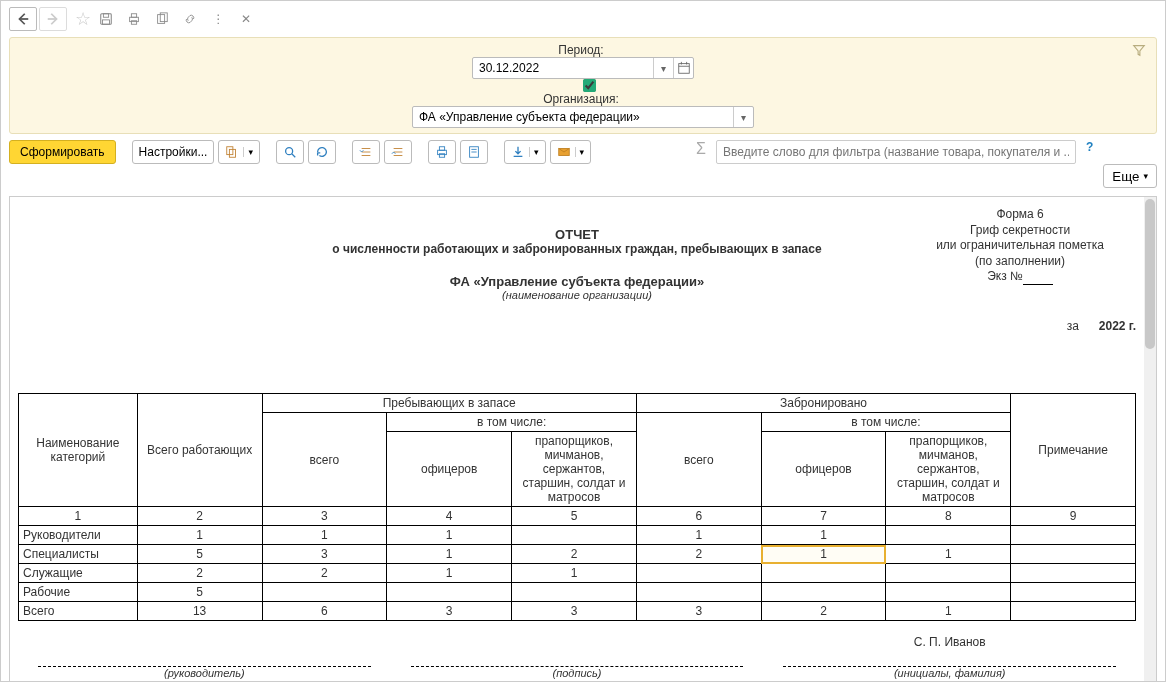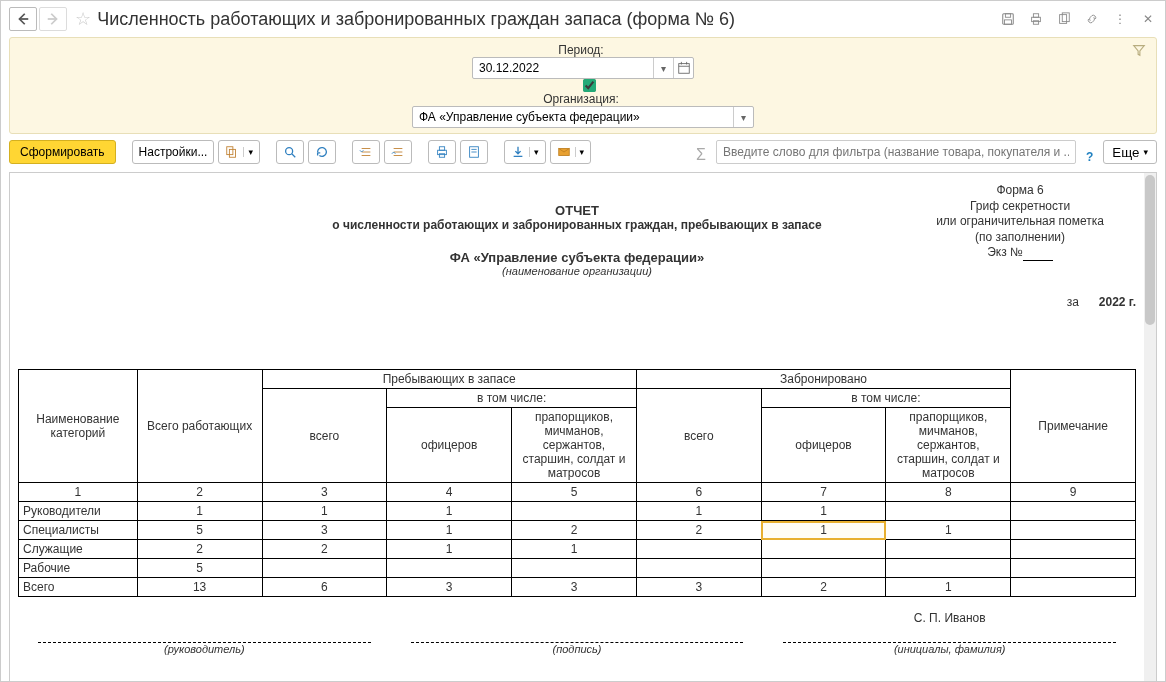--- a/index.html
+++ b/index.html
@@ -70,21 +70,21 @@
     display: flex; align-items: center; justify-content: center;
     font-size: 10px; color: #666;
     cursor: pointer;
   }
   .checkbox { margin: 0 4px 0 16px; accent-color: #2a7; }
   .funnel-icon { position: absolute; right: 10px; color: #b8ad7f; font-size: 14px; }
 
   
   .toolbar {
     display: flex;
-    align-items: flex-end;
+    align-items: flex-start;
     padding: 6px 8px;
     gap: 4px;
   }
   .tb-btn {
     height: 24px;
     border: 1px solid #bbb;
     background: #fff;
     border-radius: 3px;
     display: inline-flex;
     align-items: center;
@@ -106,21 +106,21 @@
   .filter-input {
     width: 360px; height: 24px;
     border: 1px solid #ccc;
     padding: 0 6px; font-size: 12px;
     border-radius: 2px; outline: none;
   }
   .help-q { color: #2080c0; font-weight: bold; margin: 0 6px; cursor: pointer; }
   .more-btn {
     height: 24px; border: 1px solid #bbb; background: #fff;
     border-radius: 3px; padding: 0 8px; cursor: pointer;
-    display: inline-flex; align-items: center;
+    display: inline-flex; align-items: center; margin-top: 24px;
   }
 
   
   .report-outer {
     margin: 2px 8px 8px 8px;
     border: 1px solid #ccc;
     height: 558px;
     position: relative;
     background: #fff;
   }
@@ -230,21 +230,20 @@
         <line x1="4" y1="8" x2="14" y2="8" stroke="#555" stroke-width="2"></line>
       </svg>
   </button>
   <button class="nav-btn" style="opacity:.5">
     <svg class="icon" viewBox="0 0 16 16">
         <path d="M6 2 L12 8 L6 14" fill="none" stroke="#999" stroke-width="2"></path>
         <line x1="2" y1="8" x2="12" y2="8" stroke="#999" stroke-width="2"></line>
       </svg>
   </button>
   <span class="star-icon">☆</span>
-  <div class="page-title">Численность работающих и забронированных граждан запаса (форма № 6)</div>
   <div class="header-icons">
     <span title="save">
       <svg class="icon" viewBox="0 0 16 16">
           <rect x="2" y="2" width="12" height="12" rx="1" fill="none" stroke="#888" stroke-width="1.2"></rect>
           <rect x="5" y="2" width="6" height="4" fill="none" stroke="#888"></rect>
           <rect x="4" y="9" width="8" height="5" fill="none" stroke="#888"></rect>
         </svg>
     </span>
     <span>
       <svg class="icon" viewBox="0 0 16 16">

